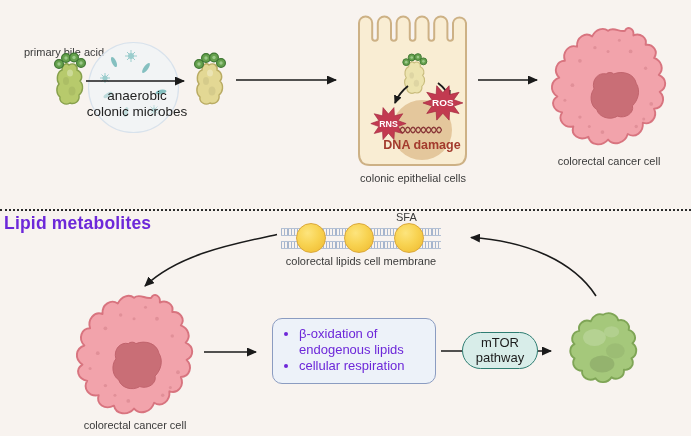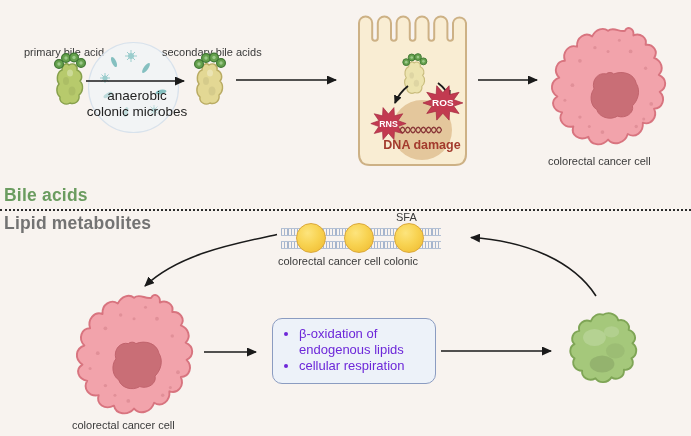--- a/index.html
+++ b/index.html
@@ -5,23 +5,23 @@
   html,body{margin:0;padding:0;}
   body{font-family:"Liberation Sans","DejaVu Sans",sans-serif;background:#fff;}
   .canvas{position:relative;width:691px;height:436px;background:#f8f3ef;overflow:hidden;}
   .abs{position:absolute;}
   .layer{position:absolute;left:0;top:0;width:691px;height:436px;pointer-events:none;}
   .lbl{font-size:11px;color:#3a3a3a;line-height:1.15;}
   .cap{font-size:13.5px;color:#222;line-height:1.2;text-align:center;}
   .preline{white-space:pre-line;}
   .heading{font-size:17.5px;font-weight:bold;letter-spacing:.2px;}
   .heading-bile{color:#6b9c60;}
-  .heading-lipid{color:#737373;}
+  .heading-lipid{color:#6d28d9;}
   .divider{border-top:2px dotted #2b2b2b;width:691px;height:0;}
-  .center{text-align:left;}
+  .center{text-align:center;}
   .membrane-row{position:absolute;left:0;width:160px;height:8px;
     background:repeating-linear-gradient(90deg,#a6b5cd 0 1.3px,rgba(0,0,0,0) 1.3px 3.2px);
     border-top:1px solid #b3c0d4;border-bottom:1px solid #b3c0d4;box-sizing:border-box;}
   .sfa-circle{position:absolute;top:-5px;width:30px;height:30px;border-radius:50%;
     background:radial-gradient(circle at 38% 32%, #fde47d 0%, #f8d352 45%, #f3c53e 75%, #eebb39 100%);
     border:1px solid #dba83a;box-sizing:border-box;}
   .info-box{position:absolute;left:272px;top:318px;width:164px;height:66px;box-sizing:border-box;
     background:#edf2f9;border:1.5px solid #8b9cc1;border-radius:10px;padding:7px 6px 6px 4px;}
   .info-box ul{margin:0;padding-left:22px;}
   .info-box li{font-size:13px;color:#6d28d9;line-height:1.22;margin:0;}
@@ -84,21 +84,20 @@
       <g transform="translate(68,70)" opacity="0.6">
           <circle r="2.6" fill="#8cc7c7" stroke="none"></circle>
           <path d="M-5,0H5 M0,-5V5 M-3.5,-3.5L3.5,3.5 M-3.5,3.5L3.5,-3.5" fill="none"></path>
         </g>
     </g>
   </svg>
 
   <div class="abs cap preline" style="left:76px;top:88px;width:122px;text-align:center;">anaerobic
 colonic microbes</div>
 
-  <div class="abs lbl" style="left:162px;top:46px;">secondary bile acids</div>
 
   <svg class="abs" style="left:191px;top:51px;" width="36" height="56" viewBox="0 0 36 56">
     <path d="M18,14 C23,11 27,15 26,19 C31,21 32,27 29,30 C33,34 32,41 28,44 C29,50 24,54 19,52 C14,55 8,51 9,46 C5,43 5,36 8,33 C5,29 6,21 11,19 C11,14 15,11 18,14 Z" fill="#e3d894" stroke="#b9ab63" stroke-width="1.4"></path>
     <ellipse cx="15" cy="30" rx="3" ry="4" fill="rgba(0,0,0,0.06)"></ellipse>
     <ellipse cx="21" cy="40" rx="3.5" ry="4.5" fill="rgba(0,0,0,0.06)"></ellipse>
     <ellipse cx="19" cy="22" rx="3" ry="3.5" fill="rgba(255,255,255,0.3)"></ellipse>
     <g>
       <circle cx="8" cy="13" r="4.4" fill="#66a14d" stroke="#3f7733" stroke-width="1.2"></circle>
         <circle cx="8" cy="13" r="1.7" fill="#9cc98a"></circle>
       <circle cx="15" cy="7" r="4.4" fill="#66a14d" stroke="#3f7733" stroke-width="1.2"></circle>
@@ -146,20 +145,21 @@
       <text x="22" y="26" text-anchor="middle" font-size="10.5" font-weight="bold" fill="#ffffff">ROS</text>
     </g>
 
     <g transform="translate(44,116)" stroke="#8a3838" stroke-width="1.3" fill="none">
       <path d="M0,6 Q2.6,0.5 5.2,6 T10.4,6 T15.6,6 T20.8,6 T26,6 T31.2,6 T36.4,6 T41.6,6"></path>
       <path d="M0,6 Q2.6,11.5 5.2,6 T10.4,6 T15.6,6 T20.8,6 T26,6 T31.2,6 T36.4,6 T41.6,6"></path>
     </g>
     <text x="66" y="141" text-anchor="middle" font-size="12.5" font-weight="bold" fill="#a33b2d">DNA damage</text>
   </svg>
 
+  <div class="abs lbl center" style="left:352px;top:172px;width:122px;">colonic epithelial cells</div>
 
   <svg class="abs" style="left:548px;top:22px;" width="122" height="132" viewBox="0 0 130 134">
     <path d="M64,6 C70,1 76,8 82,6 C85,0 92,4 91,11 C98,8 106,13 104,21 C112,20 118,28 113,35 C121,38 124,47 118,53 C127,57 127,67 119,71 C126,78 122,89 113,89 C117,98 110,107 101,104 C102,114 93,121 85,116 C82,126 70,129 64,122 C57,130 45,128 43,119 C33,124 24,117 27,108 C17,110 10,101 15,93 C5,91 2,81 10,76 C1,70 3,59 12,56 C5,49 9,38 18,38 C15,29 22,20 31,23 C30,13 40,7 47,12 C51,4 59,2 64,6 Z" fill="#f2a3ab" stroke="#d8747f" stroke-width="2" stroke-linejoin="round"></path>
     <path d="M70,52 C80,48 92,52 94,62 C99,70 96,80 90,86 C92,94 82,100 74,97 C66,102 54,98 52,90 C45,86 44,74 49,68 C46,58 54,50 62,52 C64,50 68,50 70,52 Z" fill="#c96e76" stroke="#bf626b" stroke-width="1"></path>
     <g fill="#e08e97" opacity="0.9">
       <circle cx="34" cy="38" r="2"></circle>
         <circle cx="50" cy="24" r="1.8"></circle>
         <circle cx="88" cy="28" r="2"></circle>
       <circle cx="104" cy="46" r="1.8"></circle>
         <circle cx="110" cy="84" r="2"></circle>
@@ -169,34 +169,33 @@
         <circle cx="26" cy="64" r="2"></circle>
       <circle cx="64" cy="28" r="1.6"></circle>
         <circle cx="44" cy="108" r="1.6"></circle>
         <circle cx="102" cy="100" r="1.6"></circle>
       <circle cx="76" cy="16" r="1.6"></circle>
         <circle cx="18" cy="80" r="1.6"></circle>
     </g>
   </svg>
   <div class="abs lbl center" style="left:548px;top:155px;width:122px;">colorectal cancer cell</div>
 
-  <div class="abs heading heading-bile" style="left:4px;top:185px;">Bile acids</div>
   <div class="abs divider" style="left:0;top:209px;"></div>
   <div class="abs heading heading-lipid" style="left:4px;top:213px;">Lipid metabolites</div>
 
   <div class="abs lbl" style="left:396px;top:211px;">SFA</div>
 
   <div class="abs" style="left:281px;top:228px;width:160px;height:21px;">
     <div class="membrane-row" style="top:0;"></div>
     <div class="membrane-row" style="top:13px;"></div>
     <div class="sfa-circle" style="left:15px;"></div>
     <div class="sfa-circle" style="left:63px;"></div>
     <div class="sfa-circle" style="left:113px;"></div>
   </div>
-  <div class="abs lbl center" style="left:278px;top:255px;width:166px;">colorectal cancer cell colonic</div>
+  <div class="abs lbl center" style="left:278px;top:255px;width:166px;">colorectal lipids cell membrane</div>
 
 
   <svg class="abs" style="left:72px;top:292px;" width="126" height="128" viewBox="0 0 130 134">
     <path d="M64,6 C70,1 76,8 82,6 C85,0 92,4 91,11 C98,8 106,13 104,21 C112,20 118,28 113,35 C121,38 124,47 118,53 C127,57 127,67 119,71 C126,78 122,89 113,89 C117,98 110,107 101,104 C102,114 93,121 85,116 C82,126 70,129 64,122 C57,130 45,128 43,119 C33,124 24,117 27,108 C17,110 10,101 15,93 C5,91 2,81 10,76 C1,70 3,59 12,56 C5,49 9,38 18,38 C15,29 22,20 31,23 C30,13 40,7 47,12 C51,4 59,2 64,6 Z" fill="#f2a3ab" stroke="#d8747f" stroke-width="2" stroke-linejoin="round"></path>
     <path d="M66,54 C76,50 88,54 90,64 C95,72 92,82 86,88 C88,96 78,102 70,99 C62,104 50,100 48,92 C41,88 40,76 45,70 C42,60 50,52 58,54 C60,52 64,52 66,54 Z" fill="#c96e76" stroke="#bf626b" stroke-width="1"></path>
     <g fill="#e08e97" opacity="0.9">
       <circle cx="34" cy="38" r="2"></circle>
         <circle cx="50" cy="24" r="1.8"></circle>
         <circle cx="88" cy="28" r="2"></circle>
       <circle cx="104" cy="46" r="1.8"></circle>
@@ -214,20 +213,24 @@
   </svg>
   <div class="abs lbl center" style="left:72px;top:419px;width:126px;">colorectal cancer cell</div>
 
   <div class="info-box">
     <ul>
       <li>β-oxidation of endogenous lipids</li>
       <li>cellular respiration</li>
     </ul>
   </div>
 
+  <div class="pill">
+    <span>mTOR</span>
+    <span>pathway</span>
+  </div>
 
   <svg class="abs" style="left:566px;top:308px;" width="74" height="78" viewBox="0 0 78 80">
     <path d="M39,6 C46,2 54,6 55,12 C62,10 68,16 66,22 C73,24 75,32 70,36 C76,40 75,49 69,52 C73,58 68,65 61,64 C62,71 54,76 48,72 C44,78 35,79 31,73 C24,77 16,72 17,65 C10,65 5,58 9,52 C3,48 3,40 9,37 C4,32 7,24 14,23 C12,16 19,10 26,13 C28,7 34,4 39,6 Z" fill="#a5c87b" stroke="#7fa556" stroke-width="2" stroke-linejoin="round"></path>
     <ellipse cx="30" cy="30" rx="12" ry="9" fill="rgba(255,255,255,0.18)"></ellipse>
     <ellipse cx="52" cy="44" rx="10" ry="8" fill="rgba(0,0,0,0.05)"></ellipse>
     <ellipse cx="38" cy="58" rx="13" ry="9" fill="rgba(0,0,0,0.10)"></ellipse>
     <ellipse cx="48" cy="24" rx="8" ry="6" fill="rgba(255,255,255,0.15)"></ellipse>
   </svg>
 
   <svg class="layer">

